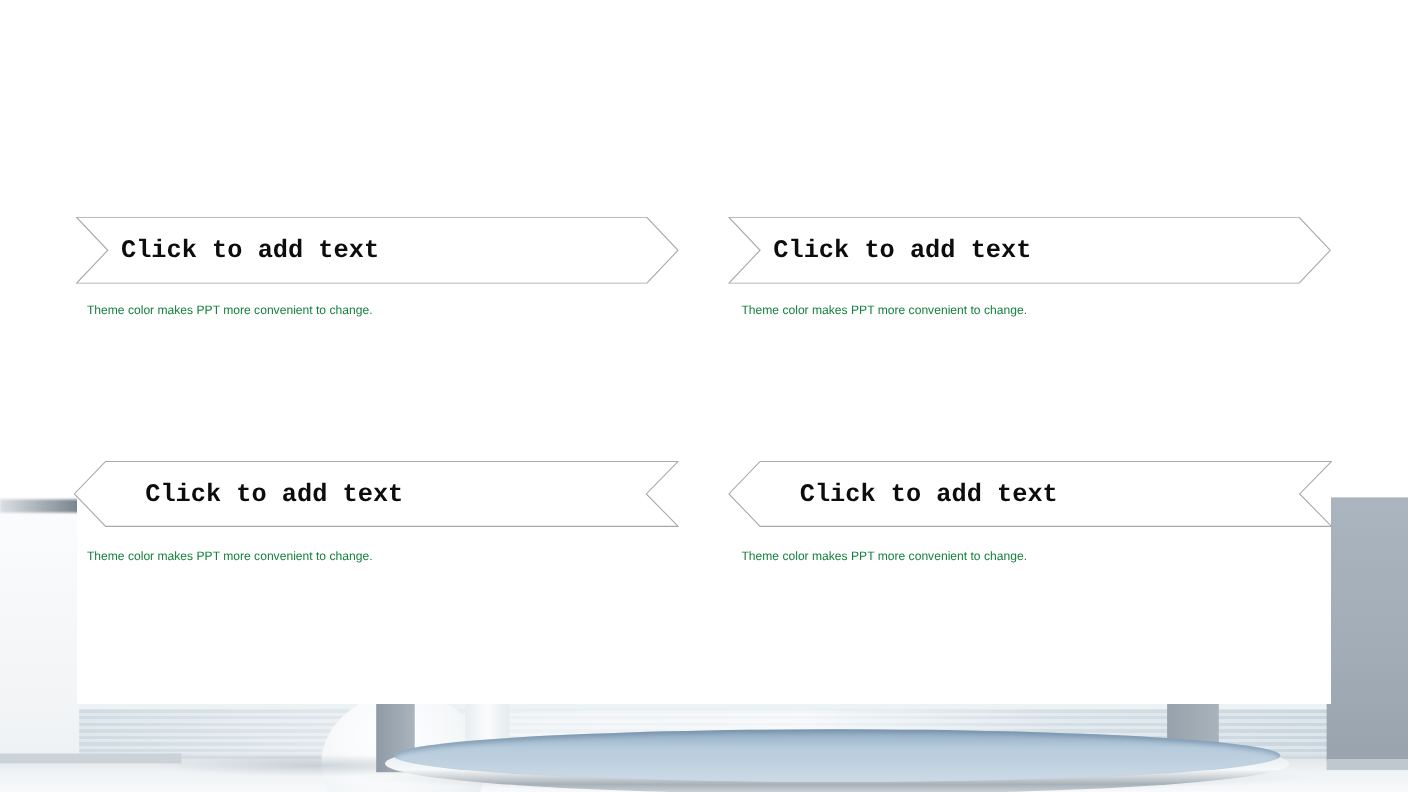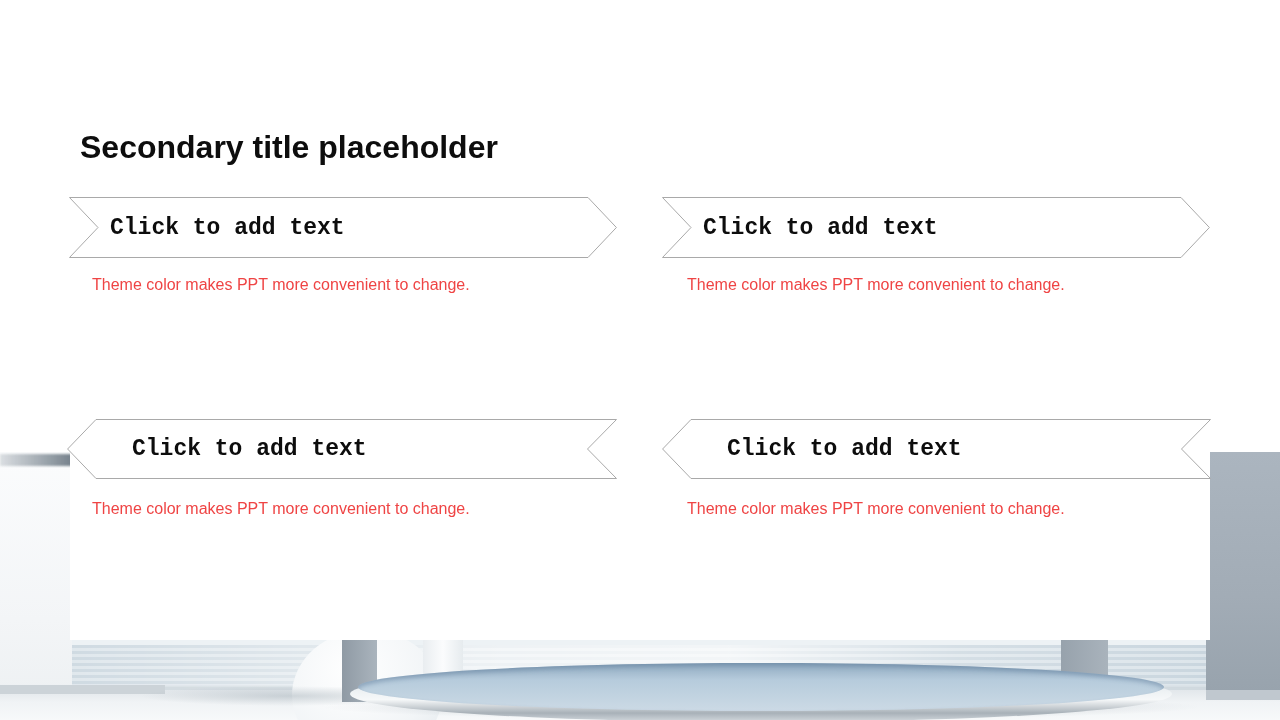--- a/index.html
+++ b/index.html
@@ -45,21 +45,21 @@
   .pillar-right { left:1206px; top:0; width:74px; height:240px;
           background:linear-gradient(180deg,#abb5bf,#a2acb6 60%,#98a3ad); }
   .pillar-right-base { left:1206px; top:238px; width:74px; height:10px; background:#c0c8cf; }
 
   
   .panel { position:absolute; left:70px; top:0; width:1140px; height:640px; background:#ffffff; }
 
   
   .title { position:absolute; left:80px; top:129px; font-size:32px; font-weight:bold;
            color:#0d0d0d; white-space:nowrap; }
-  .desc  { position:absolute; font-size:16px; color:#ef4444; white-space:nowrap;margin-left:13px; }
+  .desc  { position:absolute; font-size:11px; color:#15803d; white-space:nowrap; }
   .desc.tl { left:79px;  top:276px; }
   .desc.tr { left:674px; top:276px; }
   .desc.bl { left:79px;  top:500px; }
   .desc.br { left:674px; top:500px; }
 
   
   .banner { position:absolute;font-family:Liberation Mono, monospace; }
   .banner svg { position:absolute; left:0; top:0; width:100%; height:100%; display:block; }
   .banner .banner-text { position:absolute; top:50%; transform:translateY(-50%);
            font-size:23px; font-weight:bold; color:#0d0d0d; white-space:nowrap; }
@@ -90,21 +90,20 @@
     <div class="pillar-g2"></div>
     <div class="plat-shadow"></div>
     <div class="plat-rim"></div>
     <div class="plat-top"></div>
     <div class="pillar-right"></div>
     <div class="pillar-right-base"></div>
   </div>
 
   <div class="panel"></div>
 
-  <h1 class="title">Secondary title placeholder</h1>
 
   <div class="banner tl point-right">
     <svg viewBox="0 0 548 61" preserveAspectRatio="none">
       <polygon points="0.5,0.5 519,0.5 547.4,30.5 519,60.5 0.5,60.5 29,30.5" fill="#ffffff" stroke="#a9a9a9" stroke-width="1" vector-effect="non-scaling-stroke"></polygon>
     </svg>
     <span class="banner-text">Click to add text</span>
   </div>
 
   <div class="banner tr point-right">
     <svg viewBox="0 0 548 61" preserveAspectRatio="none">

